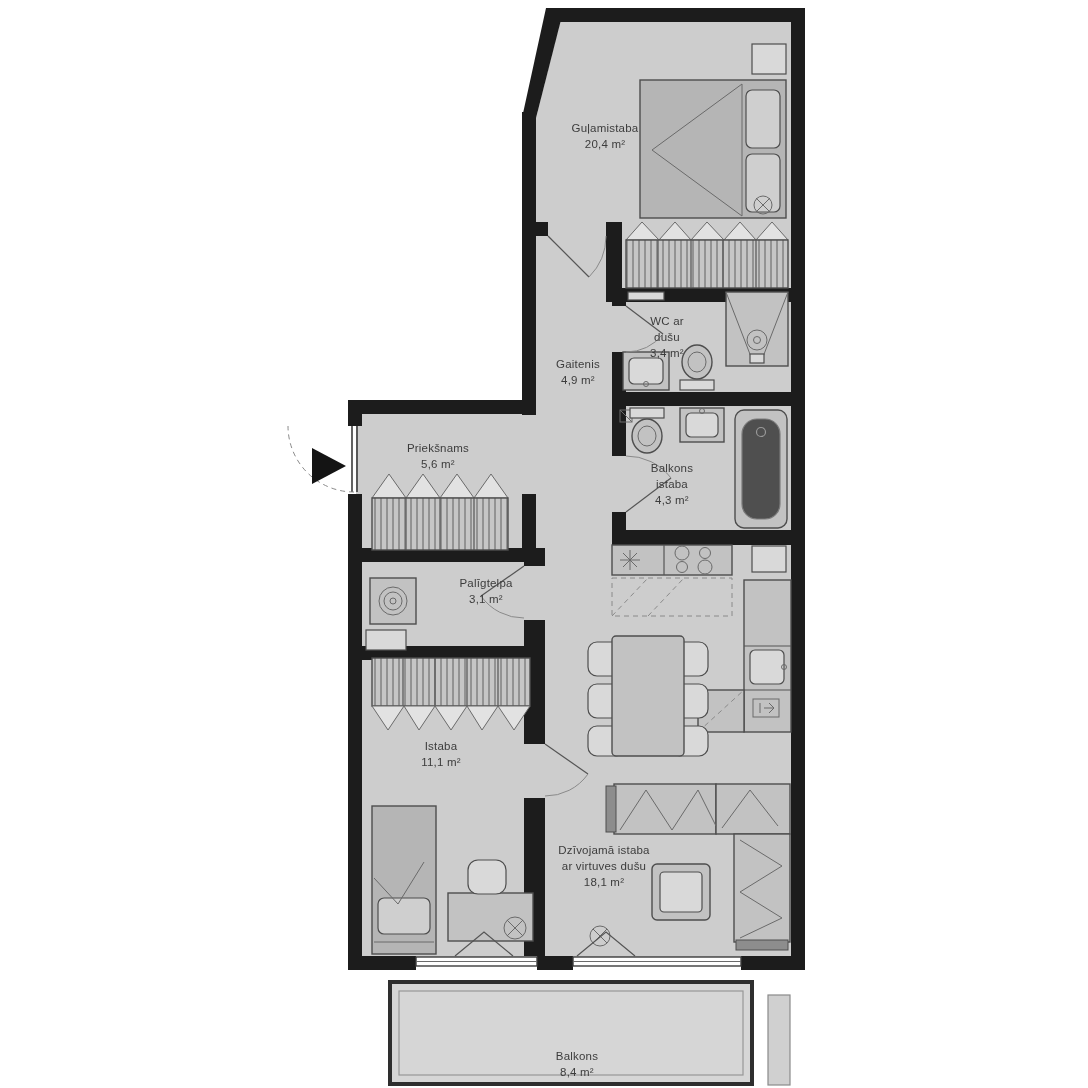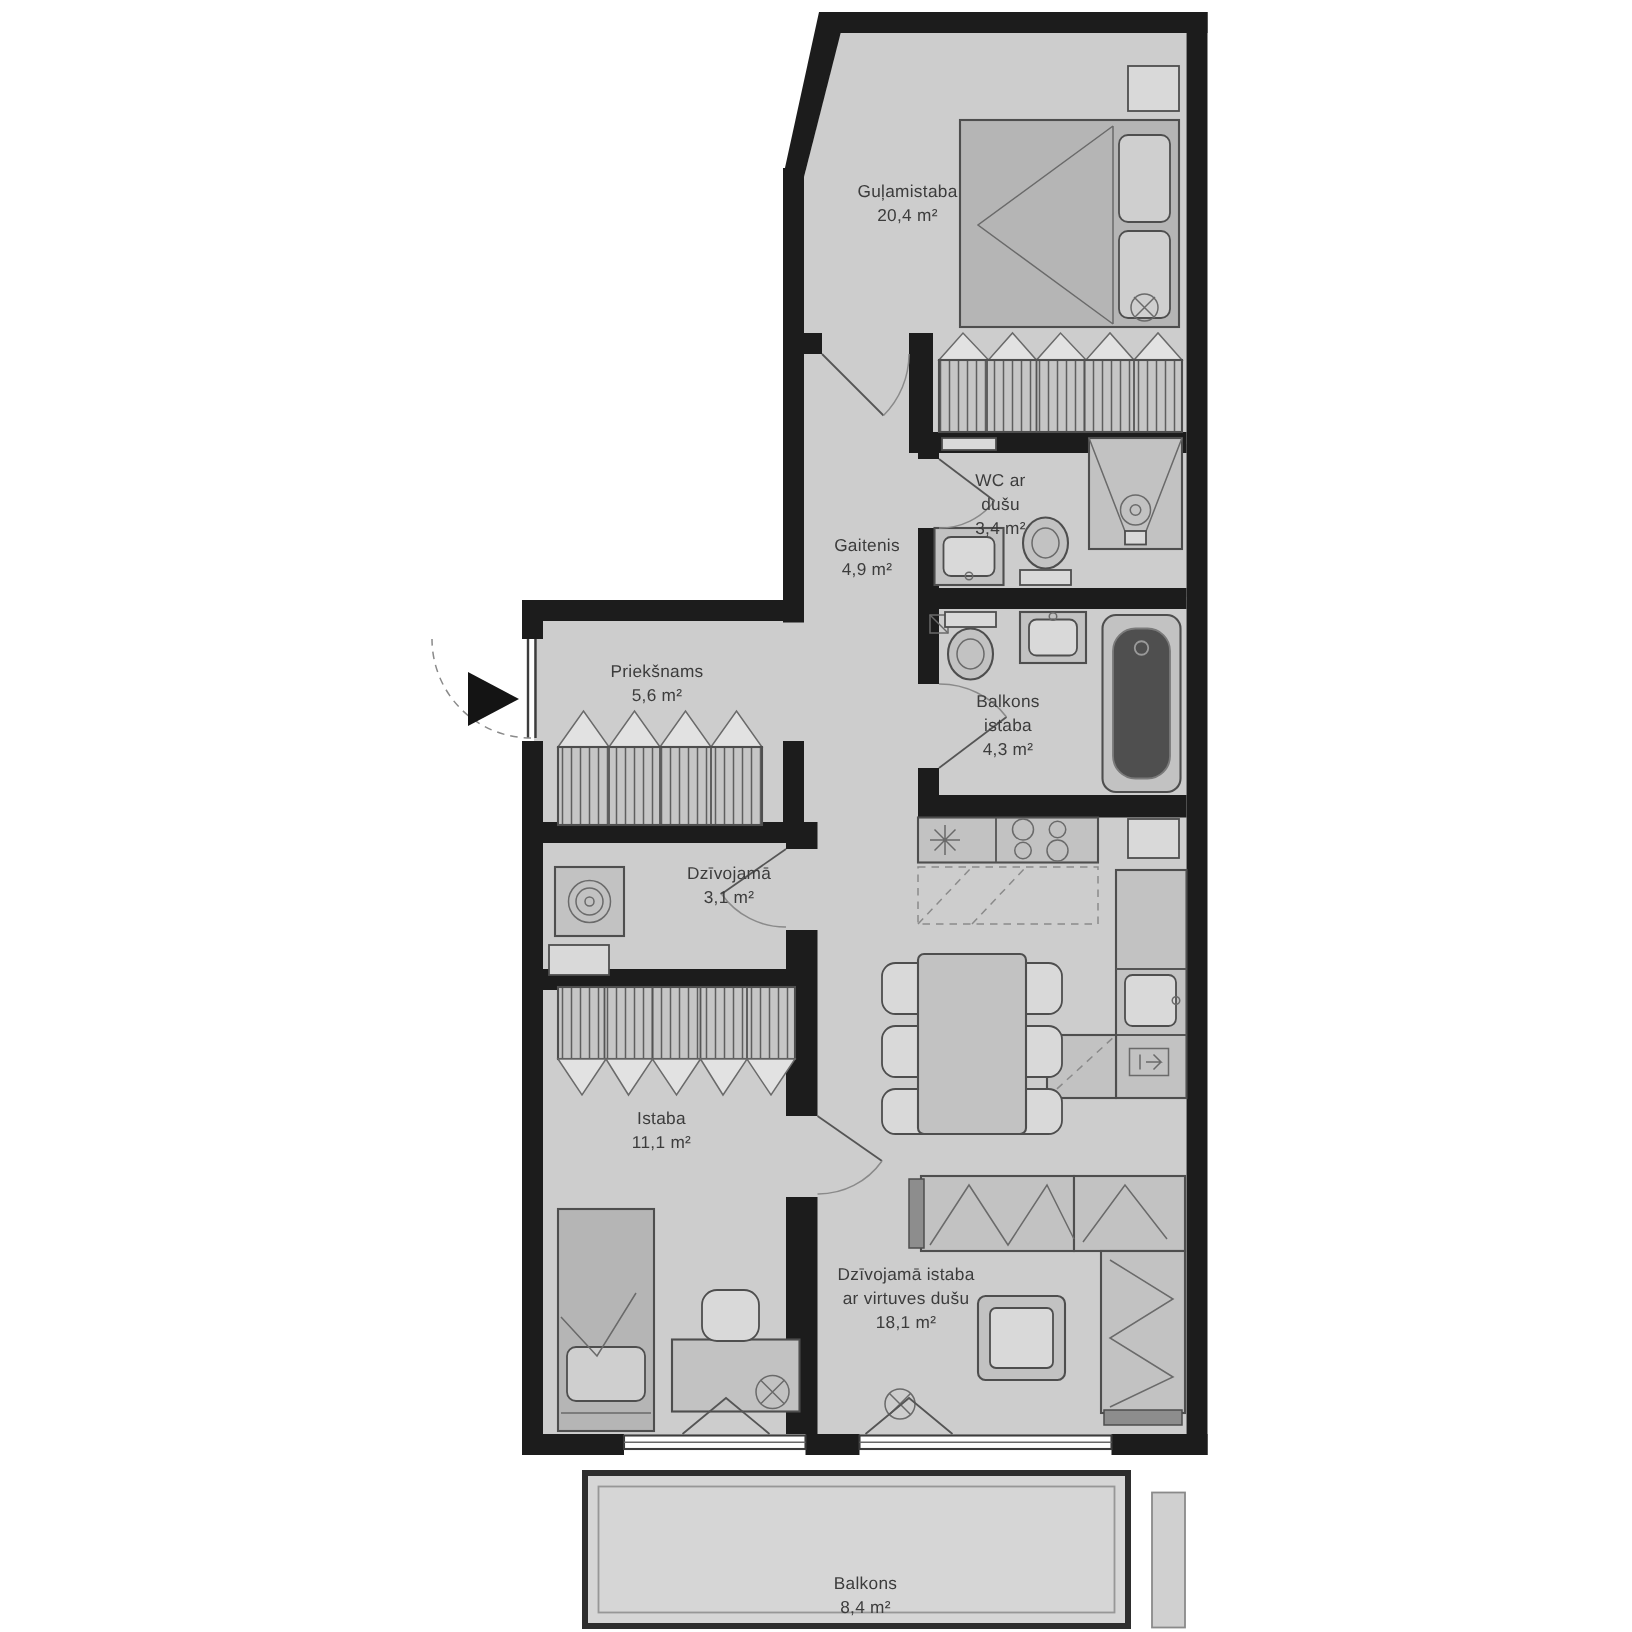--- a/index.html
+++ b/index.html
@@ -316,21 +316,21 @@
     <span>Priekšnams</span>
 
     <span>5,6 m²</span>
   </div>
   <div class="room-label" style="left:672px;top:484px">
     <span>Balkons</span>
     <span>istaba</span>
     <span>4,3 m²</span>
   </div>
   <div class="room-label" style="left:486px;top:591px">
-    <span>Dzīvojamā</span>
+    <span>Palīgtelpa</span>
 
     <span>3,1 m²</span>
   </div>
   <div class="room-label" style="left:441px;top:754px">
     <span>Istaba</span>
 
     <span>11,1 m²</span>
   </div>
   <div class="room-label" style="left:604px;top:866px">
     <span>Dzīvojamā istaba</span>

